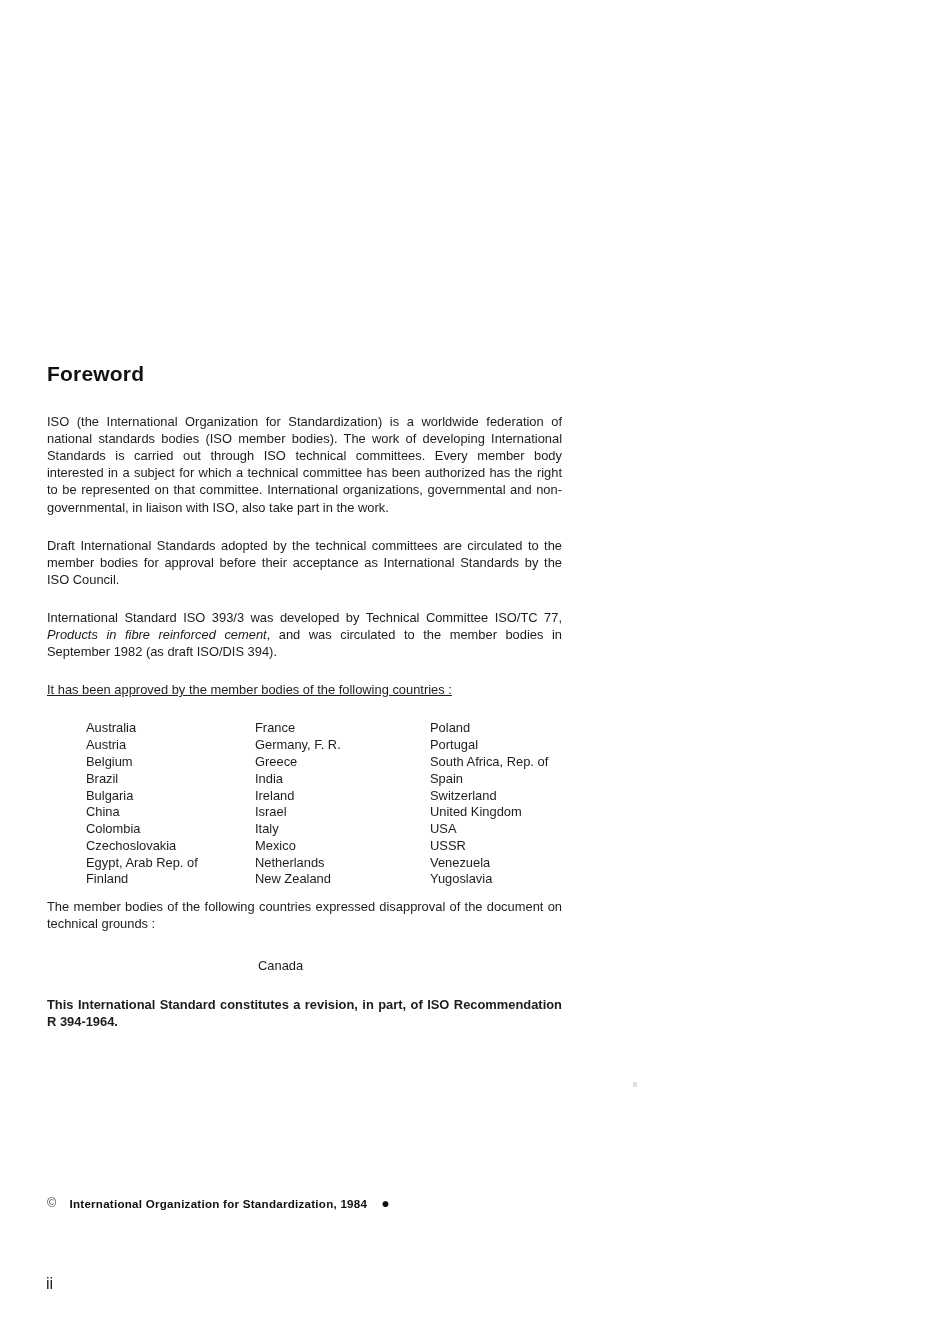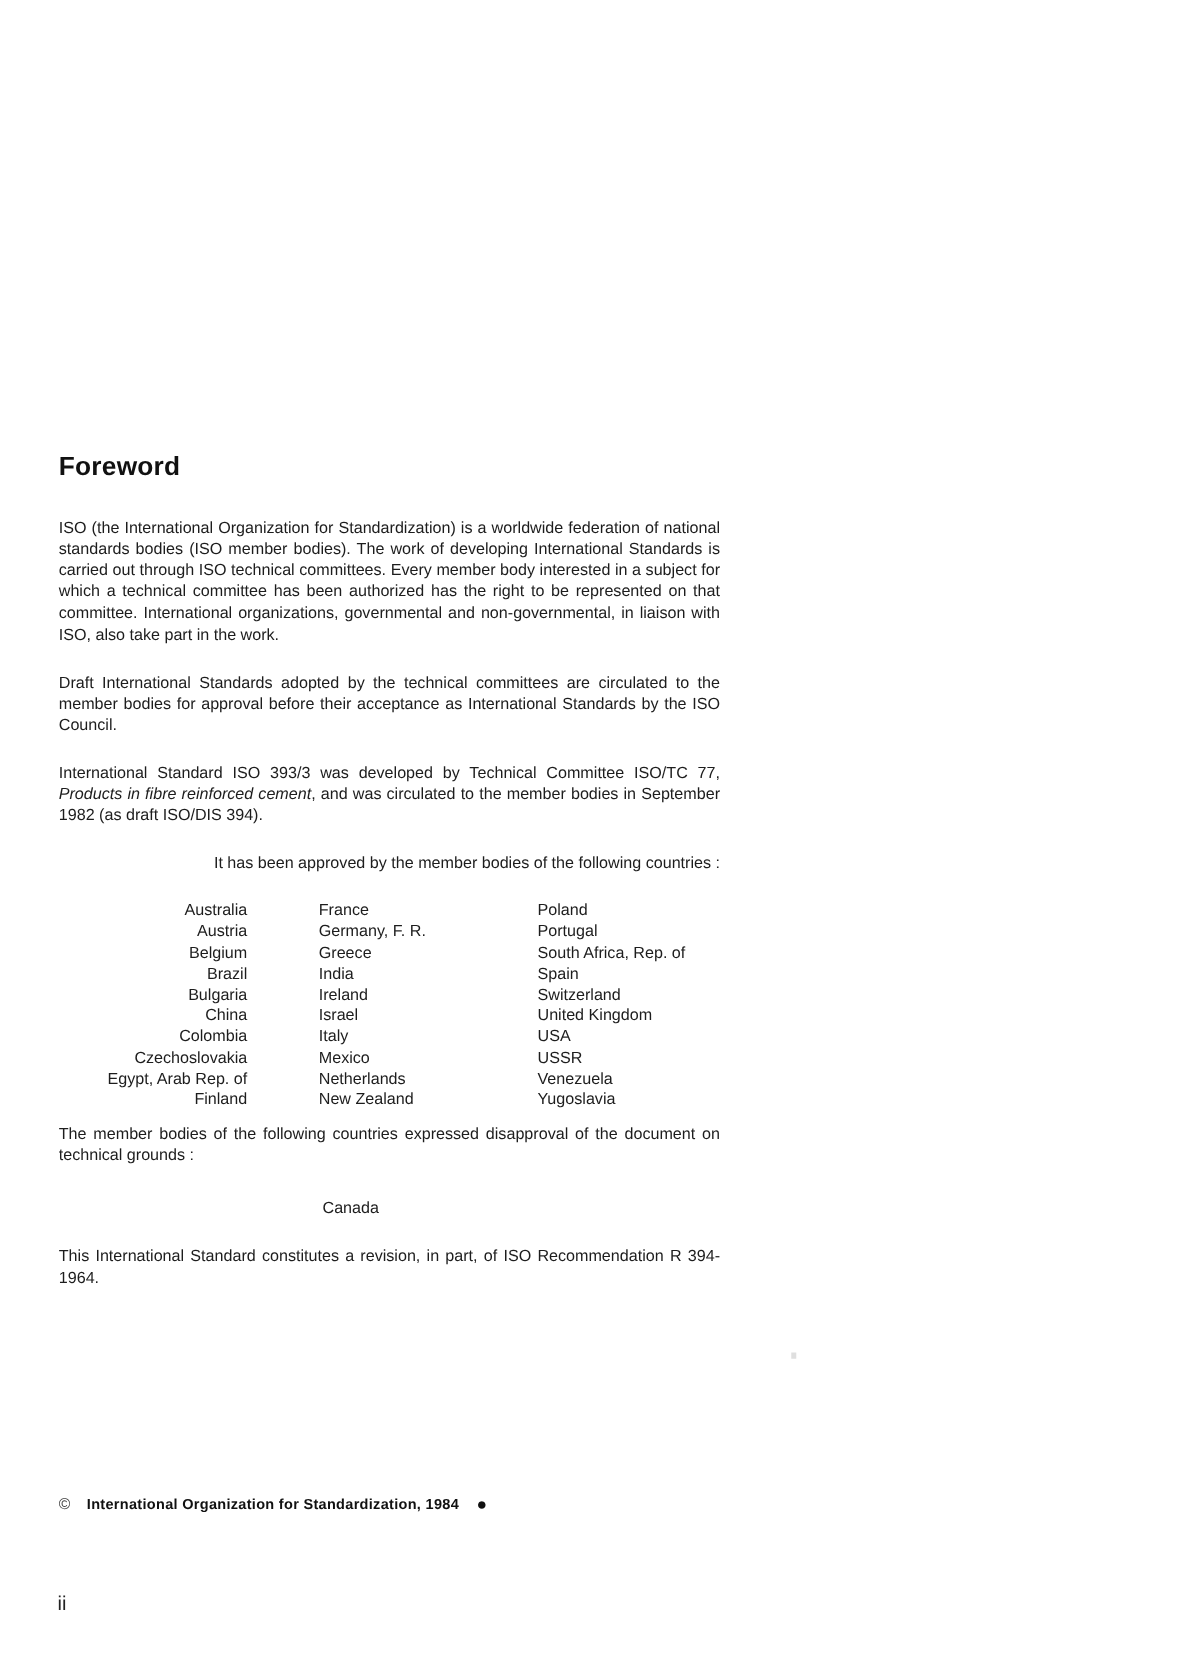--- a/index.html
+++ b/index.html
@@ -37,47 +37,49 @@
     font-weight: bold;
     letter-spacing: 0.2px;
     margin: 0 0 28px 0;
     line-height: 1.1;
     color: #111;
   }
 
   p.body-para {
     font-size: 12.9px;
     line-height: 17.1px;
-    margin: 0 2px 21px 0;
+    margin: 0 16px 21px 0;
     text-align: justify;
     color: #1d1d1d;
     -webkit-font-smoothing: antialiased;
   }
   p.body-para.last-of-block {
     margin-bottom: 0;
+    font-weight: bold;
   }
   p.no-justify {
-    text-align: right;
+    text-align: left;
+    text-decoration: underline;
   }
 
   em.ital {
     font-style: italic;
   }
 
   
   .country-columns {
     position: relative;
     margin: 22px 0 0 0;
     height: 178px;
   }
   .country-col {
     position: absolute;
     top: 0;
   }
-  .country-col.c1 { left: 39px; text-align: right; }
+  .country-col.c1 { left: 39px; }
   .country-col.c2 { left: 208px; }
   .country-col.c3 { left: 383px; }
 
   .country-item {
     font-size: 12.9px;
     line-height: 16.8px;
     white-space: nowrap;
     color: #1d1d1d;
   }
 

